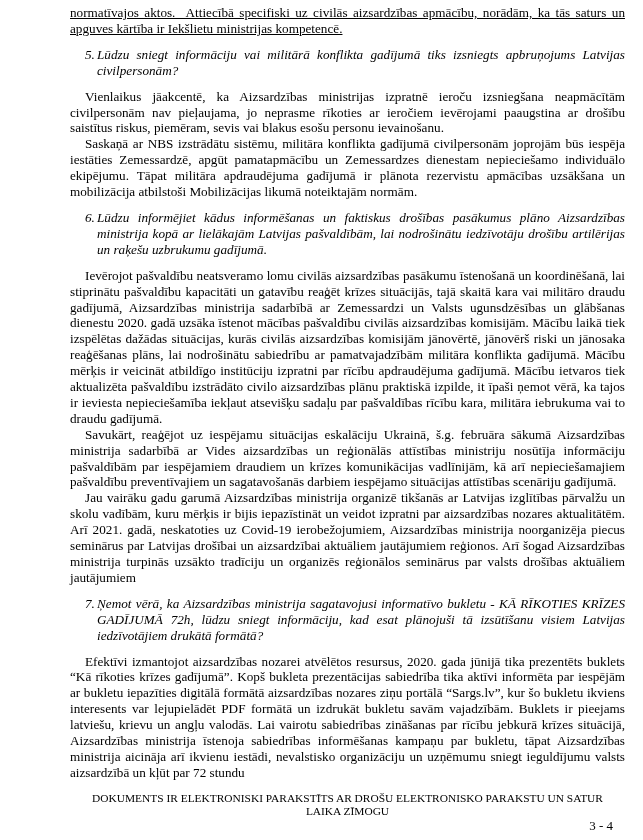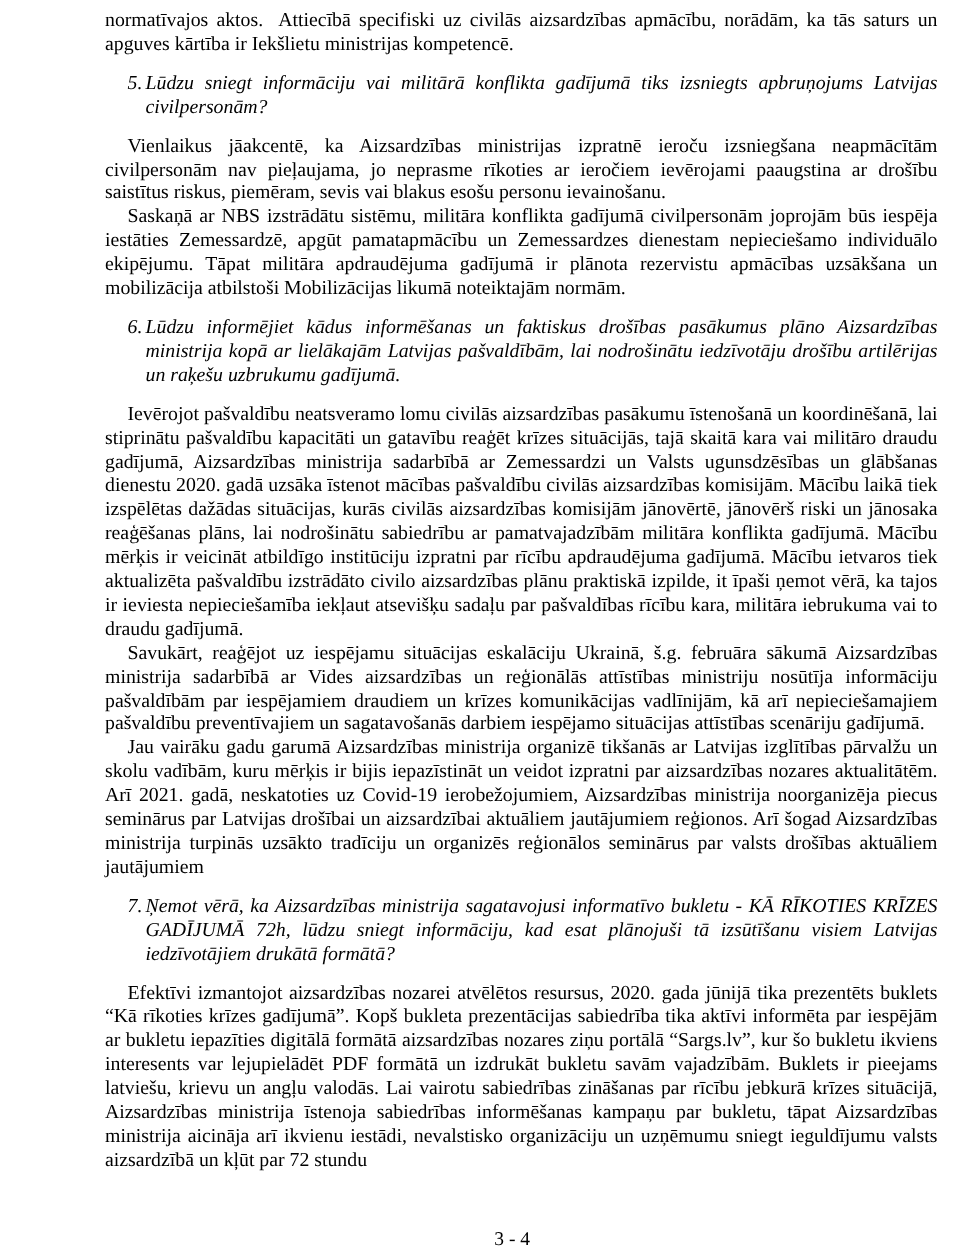--- a/index.html
+++ b/index.html
@@ -26,20 +26,21 @@
     text-align: justify;
   }
   .content p {
     margin: 0;
   }
   .para {
     text-indent: 15px;
   }
   .para.continuation {
     text-indent: 0;
+    text-decoration: underline;
   }
   .question {
     position: relative;
     padding-left: 27px;
     margin: 10px 0;
     font-style: italic;
   }
   .qnum {
     position: absolute;
     left: 15px;
@@ -53,21 +54,21 @@
     text-align: center;
     font-size: 11.4px;
     line-height: 13.2px;
     background: #ffffff;
   }
   .page-num {
     position: absolute;
     left: 70px;
     top: 818px;
     width: 543px;
-    text-align: center;
+    text-align: right;
     font-size: 13px;
   }
 </style>
 </head>
 <body>
 
 <div class="page">
   <div class="content">
 
     <p class="para continuation">normatīvajos aktos.&nbsp; Attiecībā specifiski uz civilās aizsardzības apmācību, norādām, ka tās saturs un apguves kārtība ir Iekšlietu ministrijas kompetencē.</p>
@@ -91,15 +92,19 @@
 
     <div class="question">
       <span class="qnum">7.</span>
       <span>Ņemot vērā, ka Aizsardzības ministrija sagatavojusi informatīvo bukletu - KĀ RĪKOTIES KRĪZES GADĪJUMĀ 72h, lūdzu sniegt informāciju, kad esat plānojuši tā izsūtīšanu visiem Latvijas iedzīvotājiem drukātā formātā?</span>
     </div>
 
     <p class="para">Efektīvi izmantojot aizsardzības nozarei atvēlētos resursus, 2020. gada jūnijā tika prezentēts buklets “Kā rīkoties krīzes gadījumā”. Kopš bukleta prezentācijas sabiedrība tika aktīvi informēta par iespējām ar bukletu iepazīties digitālā formātā aizsardzības nozares ziņu portālā “Sargs.lv”, kur šo bukletu ikviens interesents var lejupielādēt PDF formātā un izdrukāt bukletu savām vajadzībām. Buklets ir pieejams latviešu, krievu un angļu valodās. Lai vairotu sabiedrības zināšanas par rīcību jebkurā krīzes situācijā, Aizsardzības ministrija īstenoja sabiedrības informēšanas kampaņu par bukletu, tāpat Aizsardzības ministrija aicināja arī ikvienu iestādi, nevalstisko organizāciju un uzņēmumu sniegt ieguldījumu valsts aizsardzībā un kļūt par 72 stundu</p>
 
   </div>
 
+  <div class="sign-note">
+    <div>DOKUMENTS IR ELEKTRONISKI PARAKSTĪTS AR DROŠU ELEKTRONISKO PARAKSTU UN SATUR</div>
+    <div>LAIKA ZĪMOGU</div>
+  </div>
 
   <div class="page-num">3 - 4</div>
 </div>
 
 </body></html>

